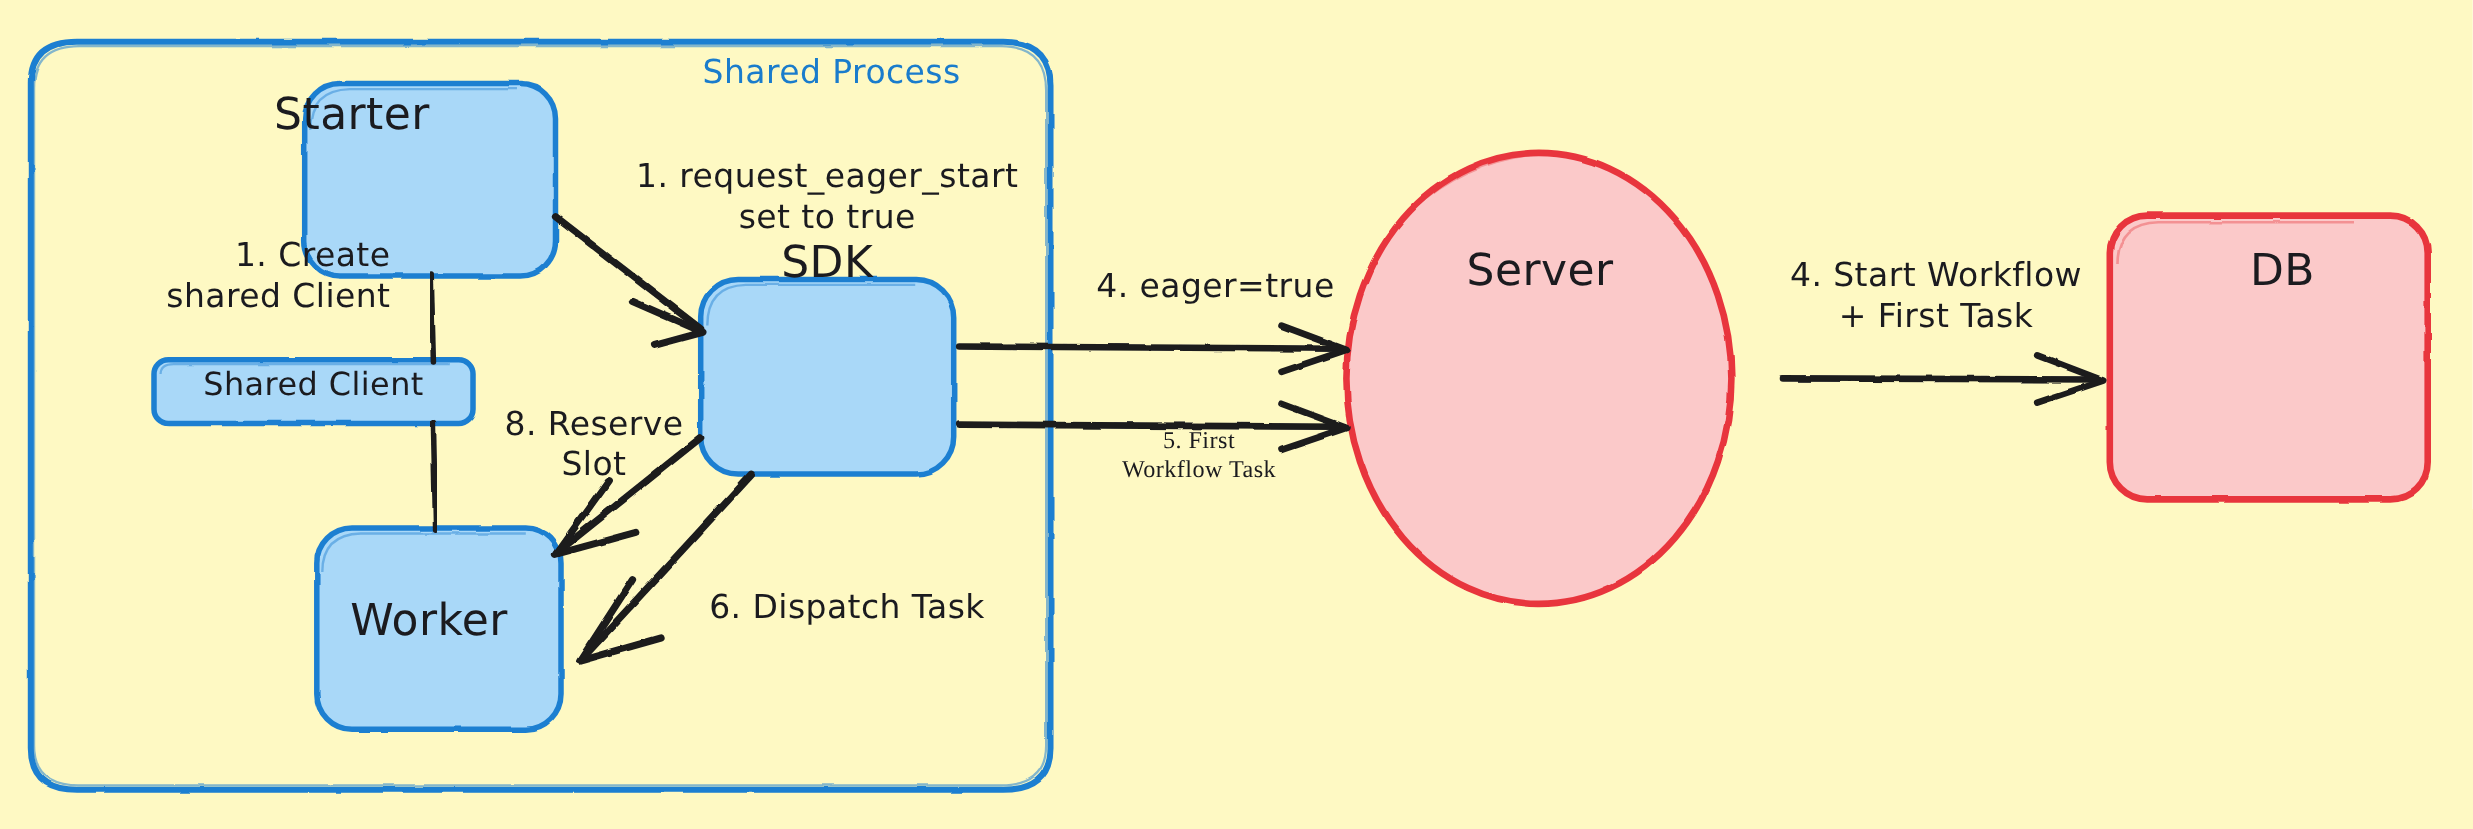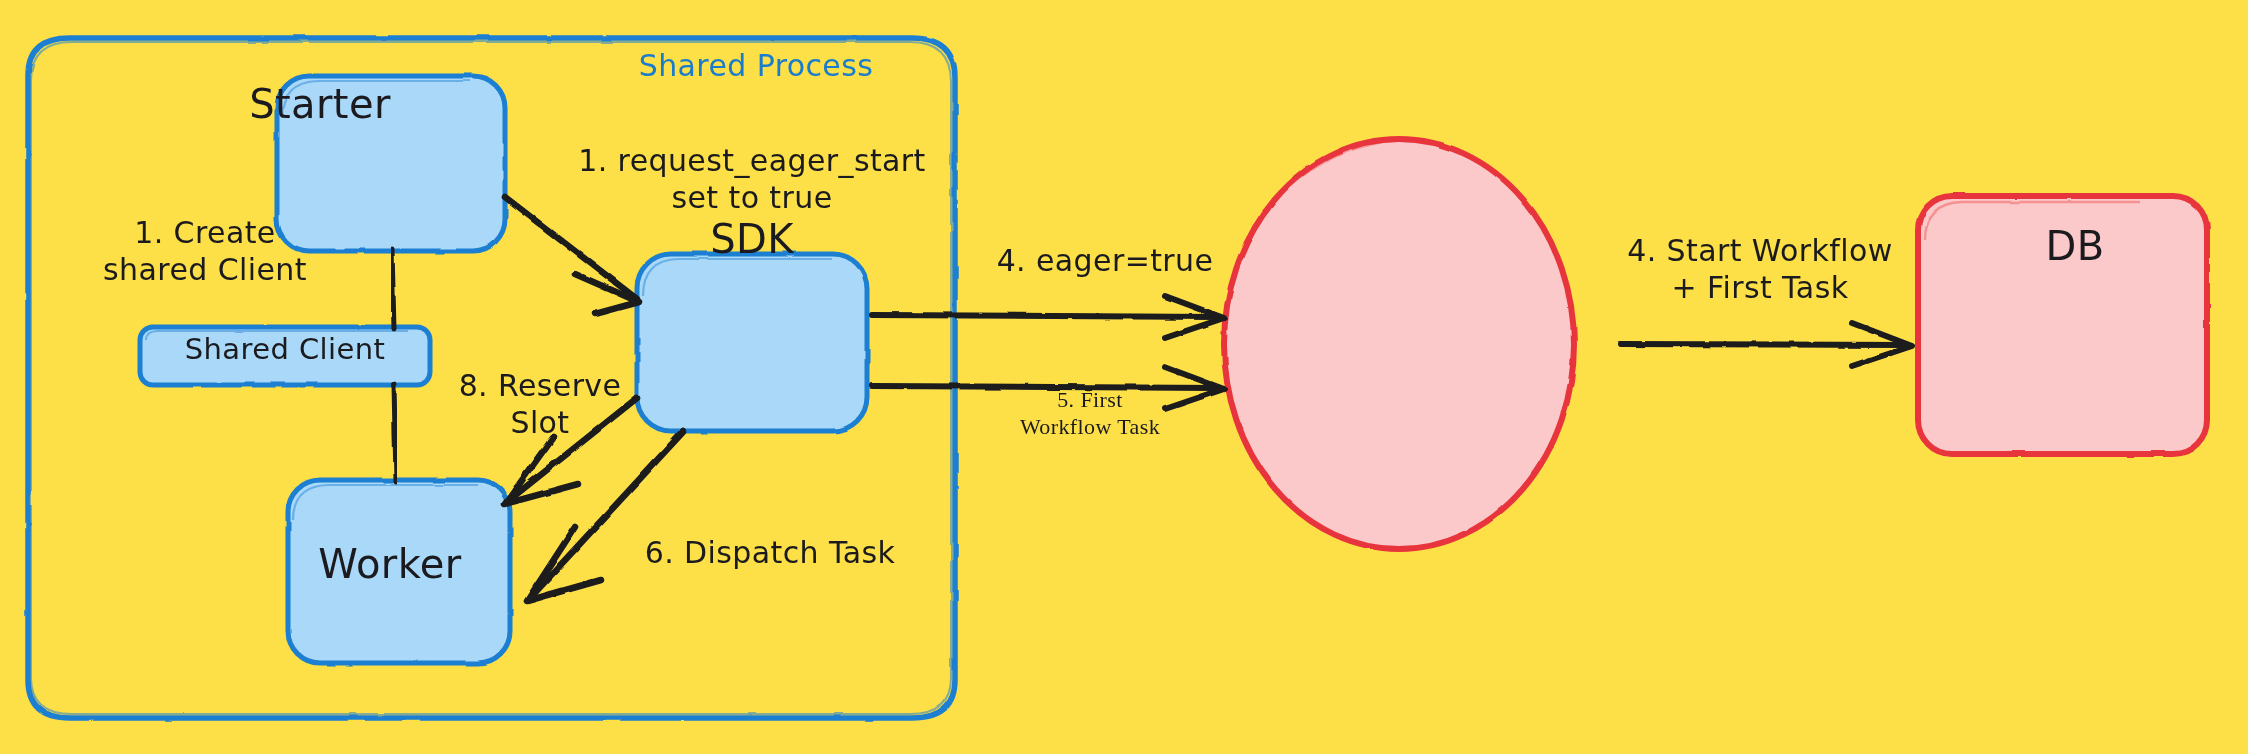--- a/index.html
+++ b/index.html
@@ -7,21 +7,21 @@
     padding: 0;
     background: #ffffff;
   }
   body {
     font-family: "DejaVu Sans", sans-serif;
   }
   #canvas {
     position: relative;
     width: 2248px;
     height: 754px;
-    background: #fde047;
+    background: #fef9c3;
     overflow: hidden;
   }
   svg#scene {
     position: absolute;
     left: 0;
     top: 0;
     width: 2248px;
     height: 754px;
   }
   .node-label,
@@ -147,23 +147,24 @@
       <path d="M 1852 323 L 1912 346 L 1852 366" fill="none" stroke="#1b1b1f" stroke-width="6" stroke-linecap="round" stroke-linejoin="round"></path>
     </g>
   </svg>
 
   <div class="group-label lbl-group">Shared Process</div>
 
   <div class="node-label lbl-starter">Starter</div>
   <div class="node-label lbl-shclient">Shared Client</div>
   <div class="node-label lbl-worker">Worker</div>
   <div class="node-label lbl-sdk">SDK</div>
+  <div class="node-label lbl-server">Server</div>
   <div class="node-label lbl-db">DB</div>
 
-  <div class="edge-label lbl-e6" style="left:55px; top:215px; width:300px;">1. Create
+  <div class="edge-label lbl-e6" style="left:55px; top:215px; width:300px;text-align:right;">1. Create
 shared Client</div>
   <div class="edge-label lbl-e1">1. request_eager_start
 set to true</div>
   <div class="edge-label lbl-e2">8. Reserve
 Slot</div>
   <div class="edge-label lbl-e3">4. eager=true</div>
   <div class="edge-label lbl-e4">4. Start Workflow
 + First Task</div>
   <div class="edge-label lbl-e5">5. First
 Workflow Task</div>

